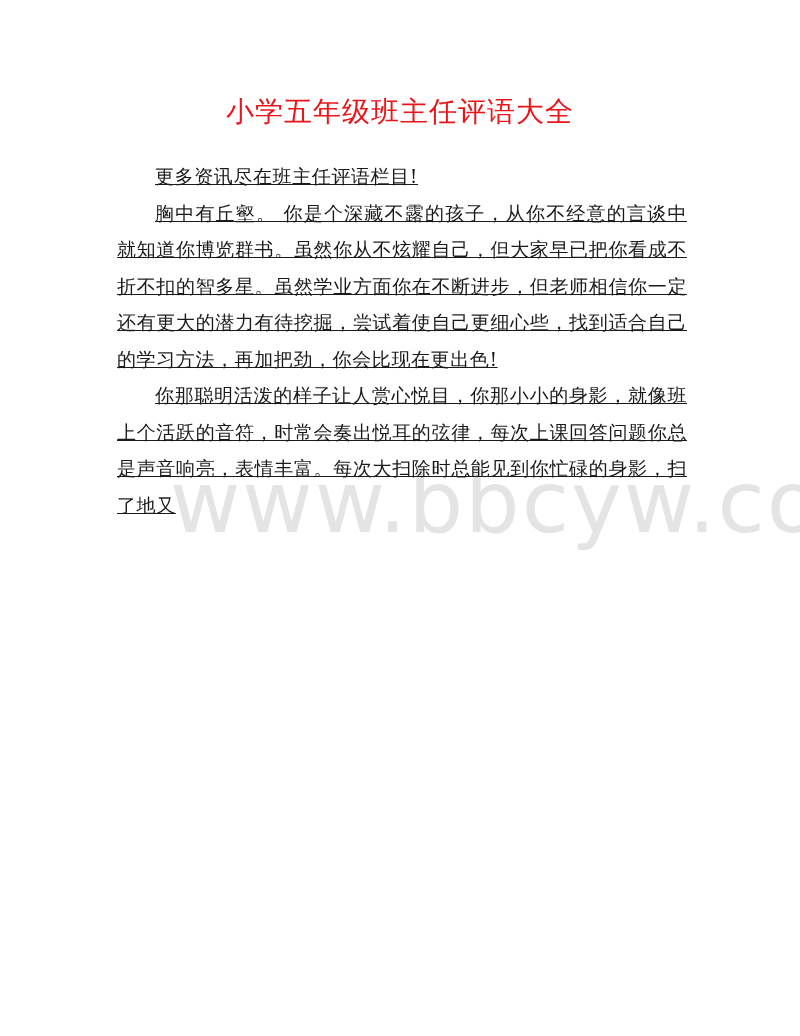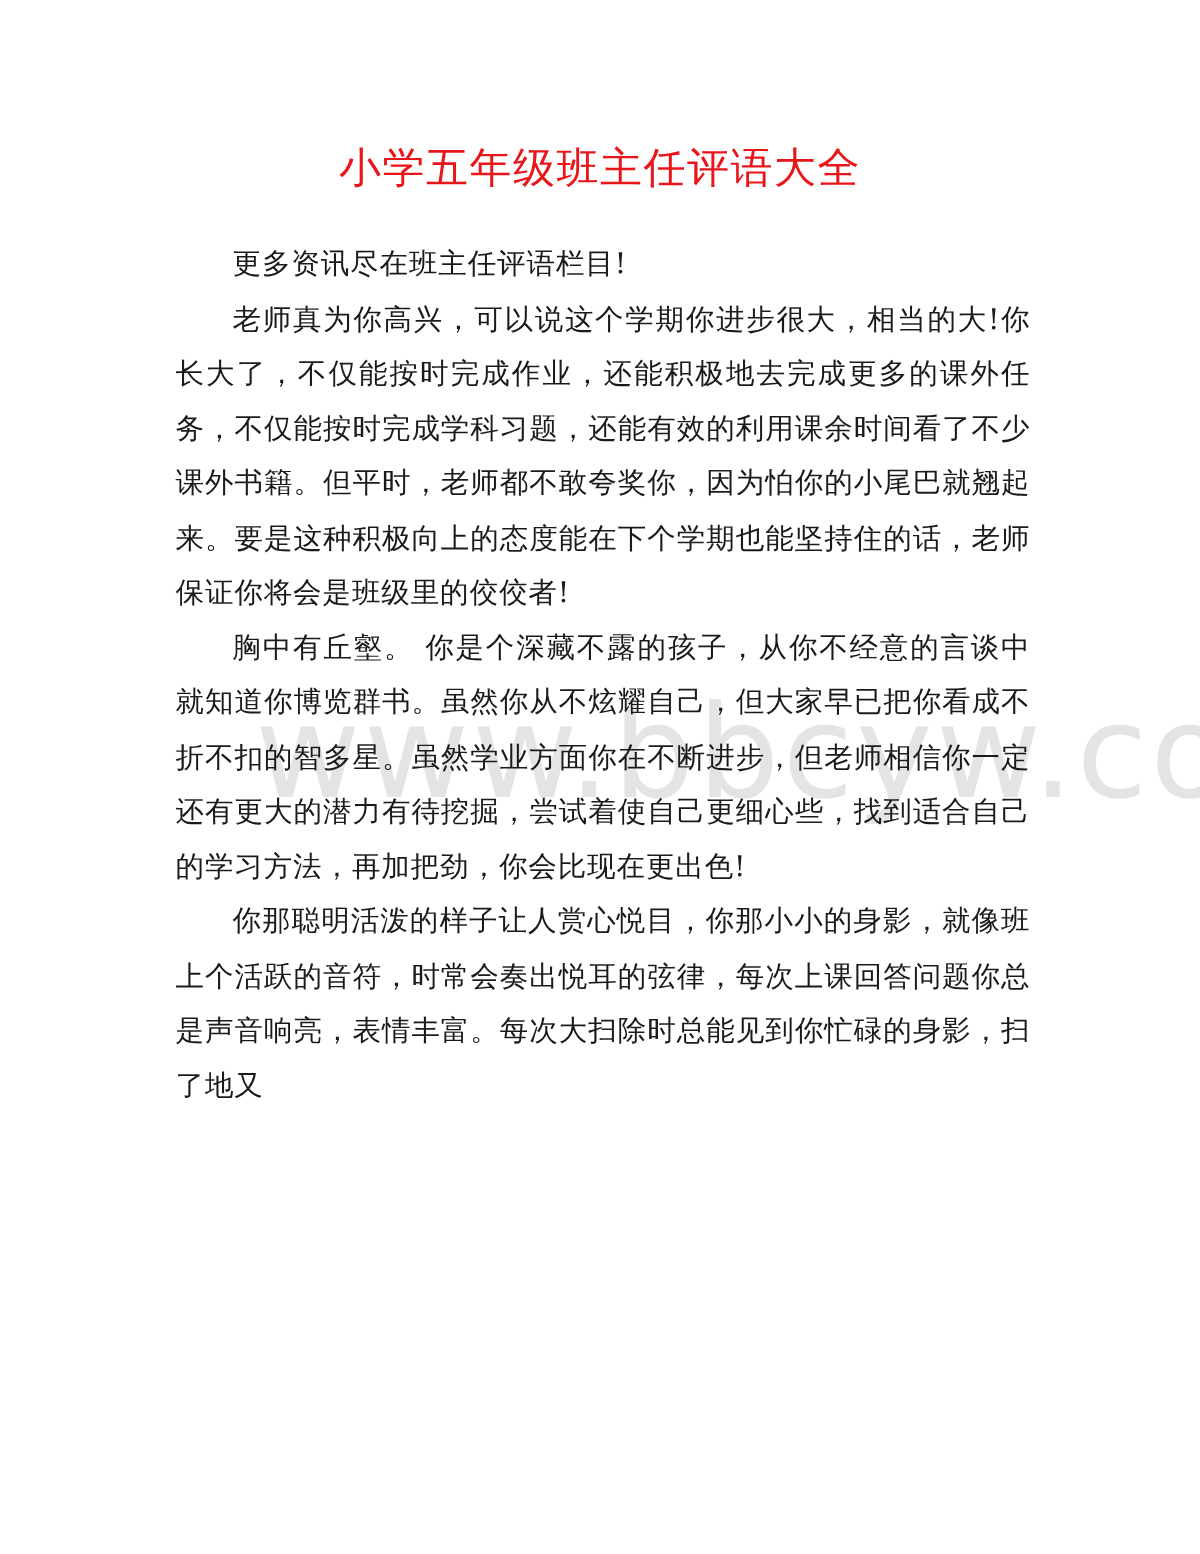--- a/index.html
+++ b/index.html
@@ -60,29 +60,28 @@
       width: 500px;
       font-family: "DejaVu Sans", "Liberation Sans", sans-serif;
       font-size: 86px;
       line-height: 100px;
       color: #e4e4e4;
       letter-spacing: 2px;
       z-index: 0;
       pointer-events: none;
       white-space: nowrap;
     }
-    .body { z-index: 1; }
+    .body { z-index: 1; text-decoration: underline; }
   </style>
 </head>
 <body>
 
 <div class="page">
   <div class="watermark">www.bbcyw.com</div>
 
   <h1 class="title">小学五年级班主任评语大全</h1>
 
   <div class="body">
     <p class="para">更多资讯尽在班主任评语栏目!</p>
-    <p class="para">老师真为你高兴，可以说这个学期你进步很大，相当的大!你长大了，不仅能按时完成作业，还能积极地去完成更多的课外任务，不仅能按时完成学科习题，还能有效的利用课余时间看了不少课外书籍。但平时，老师都不敢夸奖你，因为怕你的小尾巴就翘起来。要是这种积极向上的态度能在下个学期也能坚持住的话，老师保证你将会是班级里的佼佼者!</p>
     <p class="para">胸中有丘壑。 你是个深藏不露的孩子，从你不经意的言谈中就知道你博览群书。虽然你从不炫耀自己，但大家早已把你看成不折不扣的智多星。虽然学业方面你在不断进步，但老师相信你一定还有更大的潜力有待挖掘，尝试着使自己更细心些，找到适合自己的学习方法，再加把劲，你会比现在更出色!</p>
     <p class="para">你那聪明活泼的样子让人赏心悦目，你那小小的身影，就像班上个活跃的音符，时常会奏出悦耳的弦律，每次上课回答问题你总是声音响亮，表情丰富。每次大扫除时总能见到你忙碌的身影，扫了地又</p>
   </div>
 </div>
 
 </body></html>

